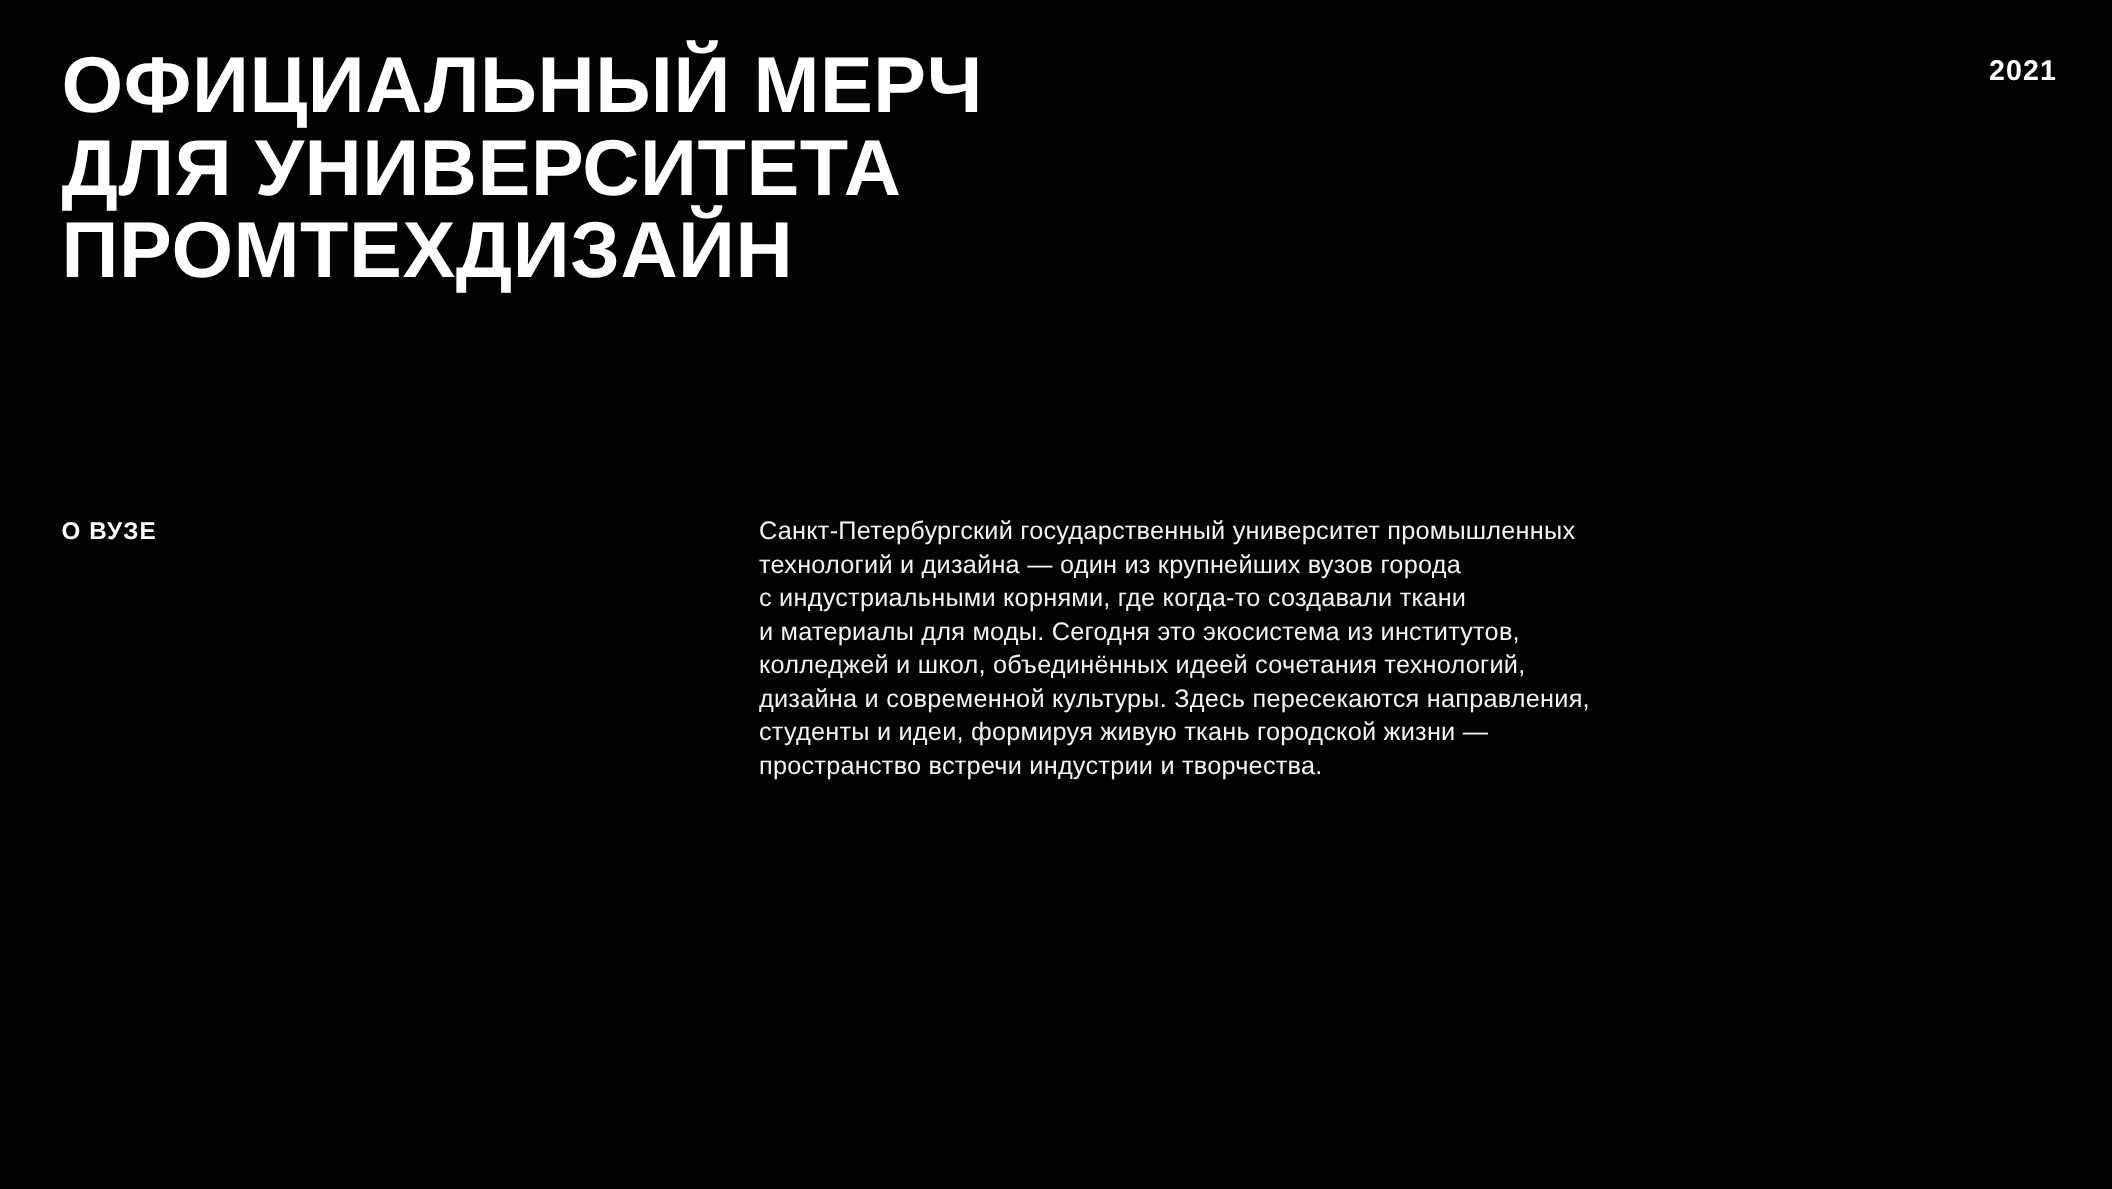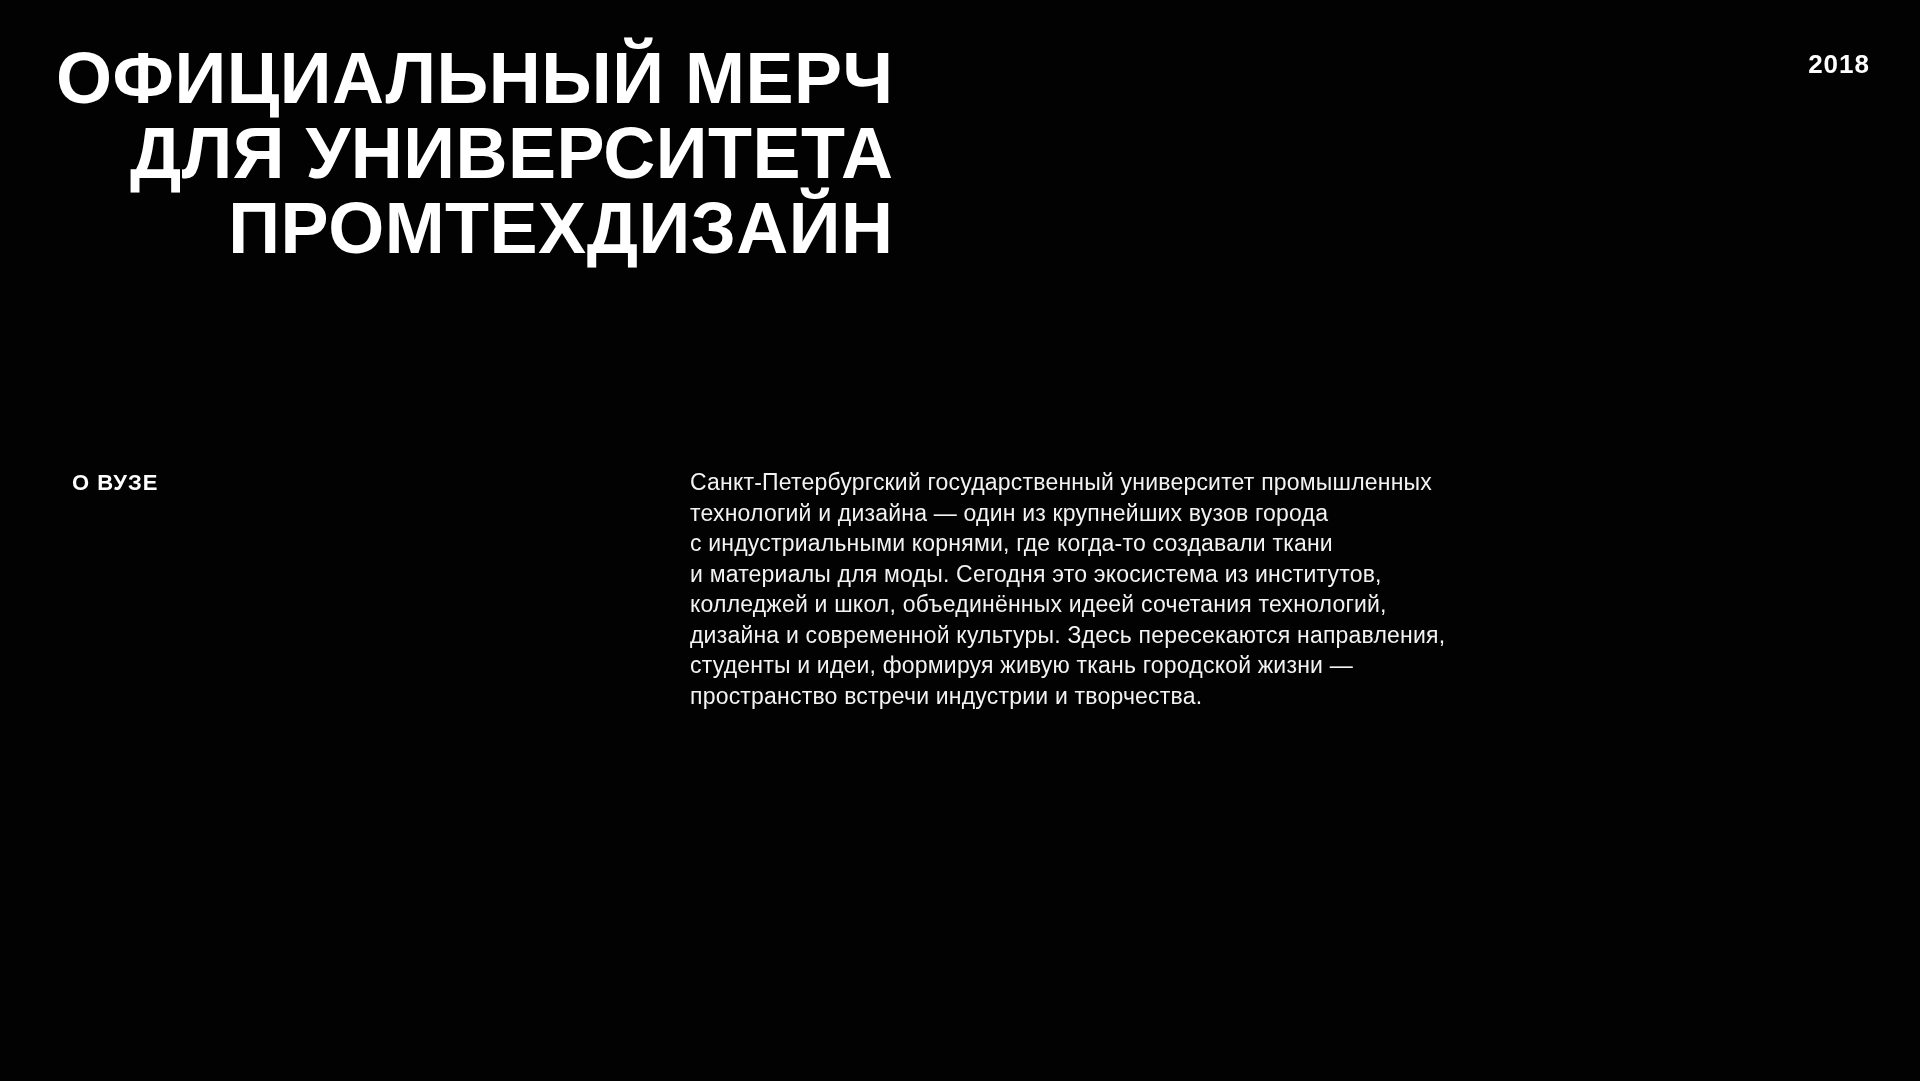--- a/index.html
+++ b/index.html
@@ -28,35 +28,34 @@
     left: 56px;
     top: 41px;
     margin: 0;
     font-size: 72px;
     line-height: 75px;
     font-weight: 700;
     letter-spacing: 0.5px;
     color: var(--fg);
     text-transform: uppercase;
     white-space: pre-line;
-    text-align: right;
   }
   .year {
     position: absolute;
     top: 51px;
     right: 50px;
     font-size: 26px;
     line-height: 1;
     font-weight: 700;
     letter-spacing: 1px;
     color: var(--fg);
   }
   .about-label {
     position: absolute;
-    left: 72px;
+    left: 56px;
     top: 472px;
     font-size: 22px;
     line-height: 1;
     font-weight: 700;
     letter-spacing: 1px;
     color: var(--fg);
     text-transform: uppercase;
   }
   .about-text {
     position: absolute;
@@ -74,21 +73,21 @@
 </style>
 </head>
 <body>
 
 <div class="slide">
 
   <h1 class="heading">ОФИЦИАЛЬНЫЙ МЕРЧ
 ДЛЯ УНИВЕРСИТЕТА
 ПРОМТЕХДИЗАЙН</h1>
 
-  <div class="year">2018</div>
+  <div class="year">2021</div>
 
   <section>
     <div class="about-label">О ВУЗЕ</div>
     <p class="about-text">Санкт-Петербургский государственный университет промышленных
 технологий и дизайна — один из крупнейших вузов города
 с индустриальными корнями, где когда-то создавали ткани
 и материалы для моды. Сегодня это экосистема из институтов,
 колледжей и школ, объединённых идеей сочетания технологий,
 дизайна и современной культуры. Здесь пересекаются направления,
 студенты и идеи, формируя живую ткань городской жизни —

